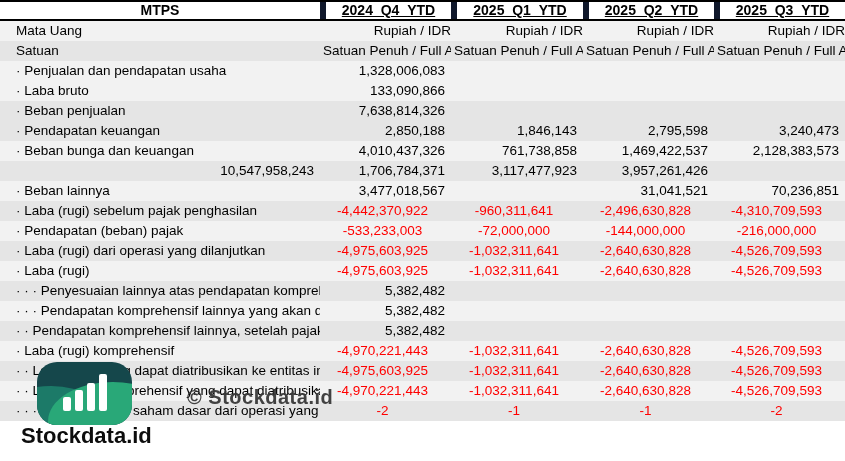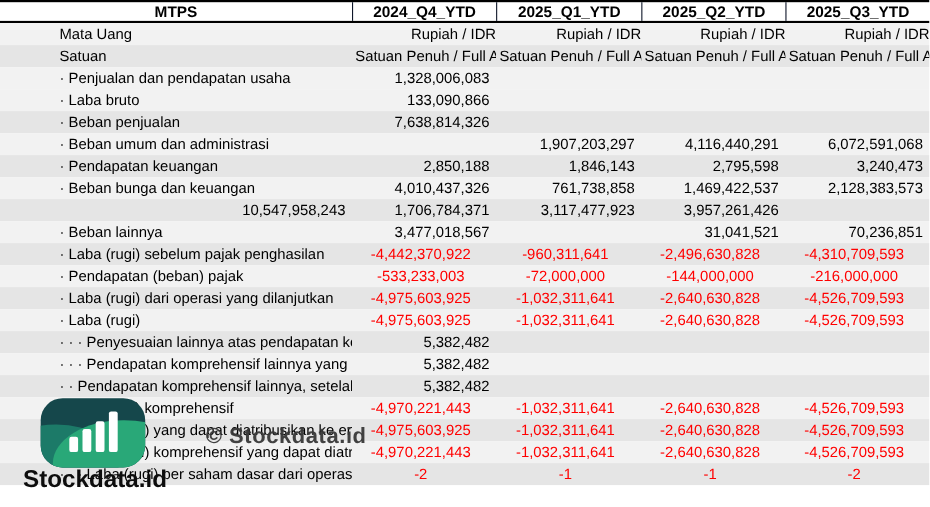--- a/index.html
+++ b/index.html
@@ -11,32 +11,32 @@
   .tbl{position:absolute;left:0;top:0;width:845px;height:461px;}
   .hrow{
     display:grid;grid-template-columns:320px 131px 132px 131px 131px;
     height:21px;background:#ffffff;
     border-top:2px solid #000;border-bottom:2px solid #000;
   }
   .hcell{
     font-size:14px;font-weight:bold;color:#000;text-align:center;
     line-height:17px;white-space:nowrap;overflow:hidden;
   }
-  .hcell + .hcell{border-left:1px solid #0f172a;}
+  .hcell + .hcell{border-left:6px solid #0f172a;text-decoration:underline;}
   .row{
     display:grid;grid-template-columns:320px 131px 132px 131px 131px;
     height:20px;
   }
   .row.light{background:#f2f2f2;}
   .row.dark{background:#e5e5e5;}
   .cell{
     font-size:13.5px;color:#000;line-height:20px;
     white-space:nowrap;overflow:hidden;
   }
-  .label{padding-left:6px;margin-left:48px;}
+  .label{padding-left:16px;}
   .val{text-align:right;padding-right:6px;}
   .val.leftal{text-align:right;padding-left:3px;padding-right:0;}
   .neg{color:#ff0000;text-align:center;}
   
   .watermark{
     position:absolute;left:187px;top:386px;
     font-size:20px;font-weight:bold;color:rgba(56,56,56,0.95);
     letter-spacing:0.5px;z-index:5;white-space:nowrap;
   }
   
@@ -103,27 +103,20 @@
         <div class="cell val"></div>
         <div class="cell val"></div>
         <div class="cell val"></div>
       </div>
       <div class="row dark">
         <div class="cell label">· Beban penjualan</div>
         <div class="cell val">7,638,814,326</div>
         <div class="cell val"></div>
         <div class="cell val"></div>
         <div class="cell val"></div>
-      </div>
-      <div class="row light">
-        <div class="cell label">· Beban umum dan administrasi</div>
-        <div class="cell val"></div>
-        <div class="cell val">1,907,203,297</div>
-        <div class="cell val">4,116,440,291</div>
-        <div class="cell val">6,072,591,068</div>
       </div>
       <div class="row dark">
         <div class="cell label">· Pendapatan keuangan</div>
         <div class="cell val">2,850,188</div>
         <div class="cell val">1,846,143</div>
         <div class="cell val">2,795,598</div>
         <div class="cell val">3,240,473</div>
       </div>
       <div class="row light">
         <div class="cell label">· Beban bunga dan keuangan</div>

